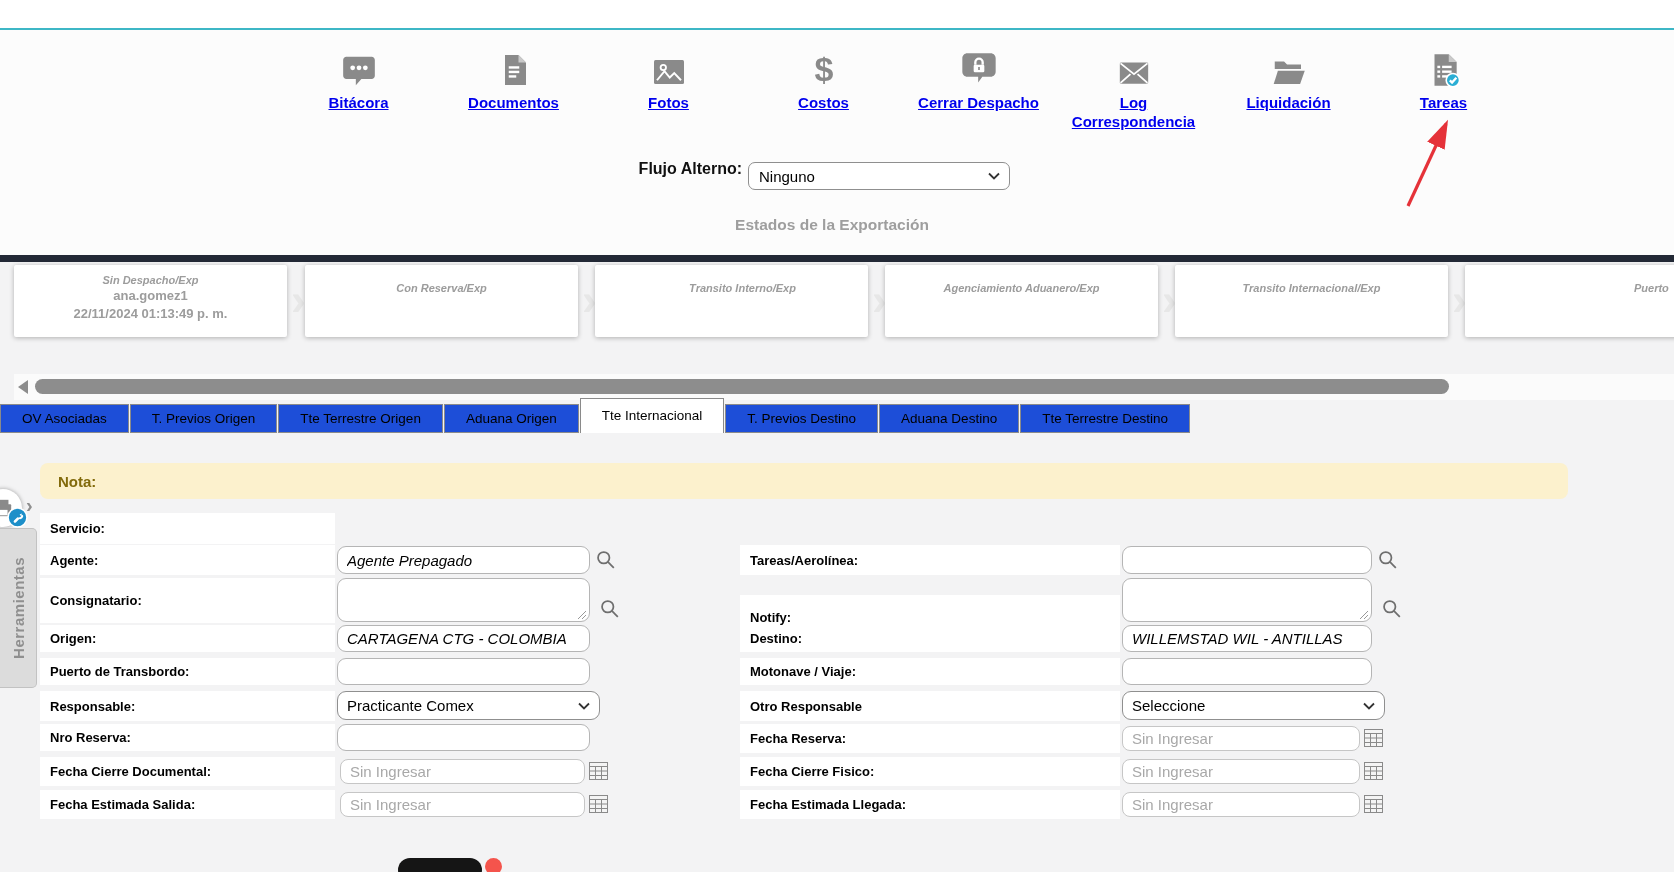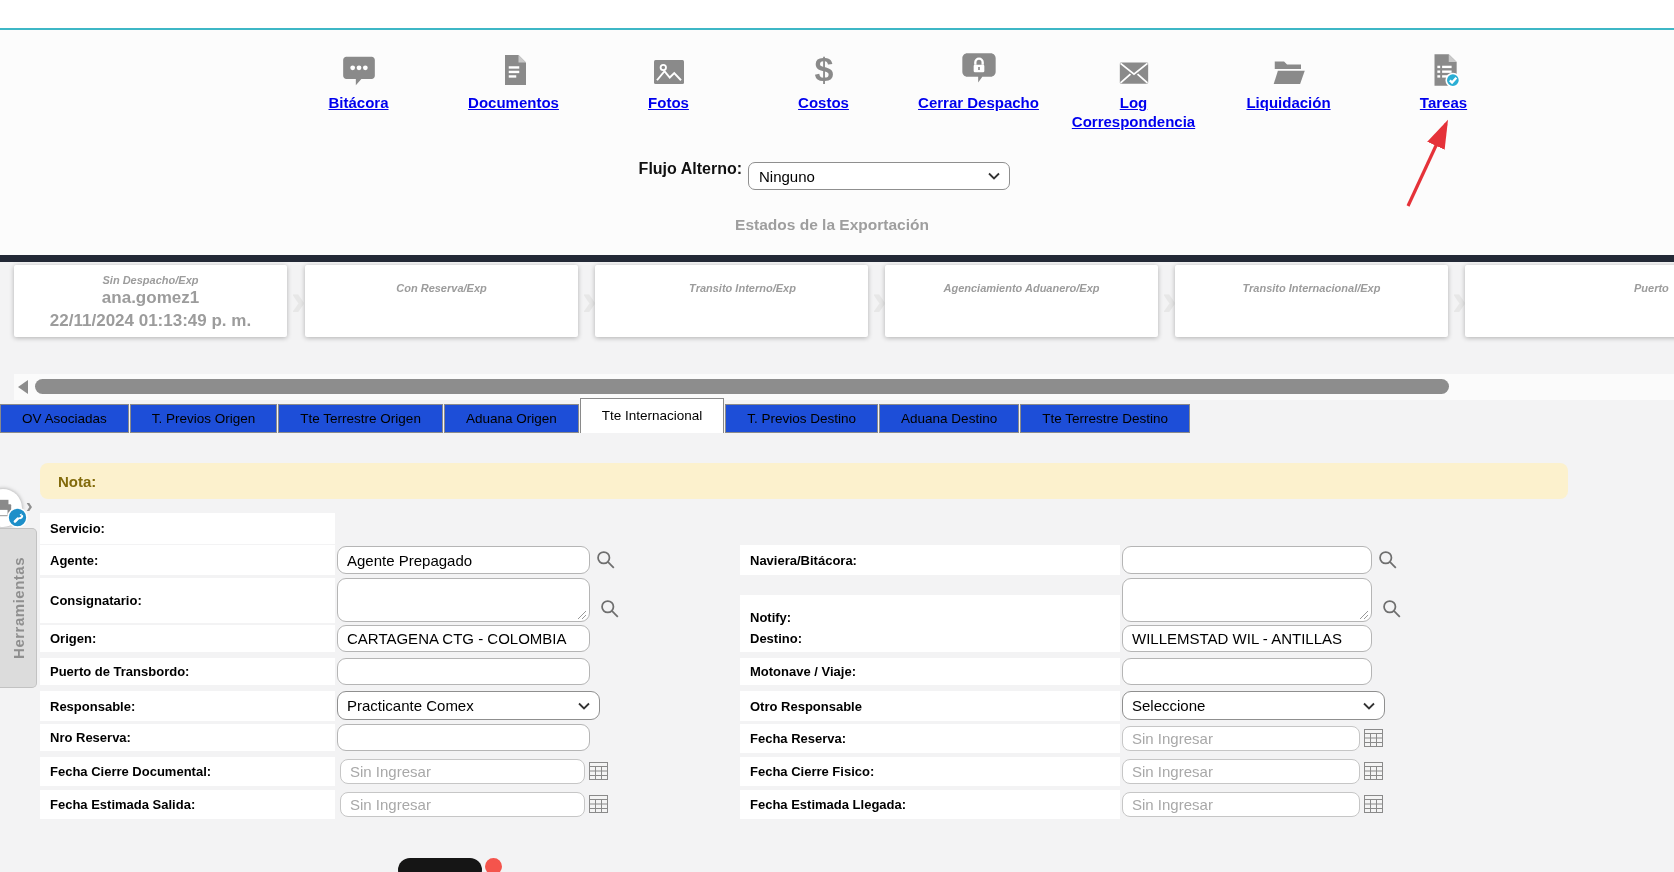--- a/index.html
+++ b/index.html
@@ -20,37 +20,37 @@
   #flow-wrap select{width:100%;height:100%;-webkit-appearance:none;appearance:none;border:1px solid #8f8f8f;border-radius:7px;background:#fff;font-size:15px;padding:0 10px;font-family:inherit;outline:none;}
   .sel-chev{position:absolute;right:10px;top:10px;pointer-events:none;line-height:0;}
   
   #estados-title{position:absolute;top:216px;left:0;width:1664px;text-align:center;color:#9e9e9e;font-weight:bold;font-size:15.5px;}
   #dark-bar{position:absolute;top:255px;left:0;width:100%;height:7px;background:#232936;}
   #lower-band{position:absolute;top:262px;left:0;width:100%;height:610px;background:#f3f3f4;}
   .state-card{position:absolute;top:265px;height:72px;width:273px;background:#fff;border-radius:2px;
     box-shadow:0 1px 5px rgba(0,0,0,0.28);text-align:center;color:#9c9c9c;font-weight:bold;box-sizing:border-box;cursor:pointer;}
   .state-card .t{font-size:11px;margin-top:16px;line-height:1.3;font-style:italic;}
   .state-card.multi .t{margin-top:8px;}
-  .state-card .s{font-size:17px;line-height:1.35;}
+  .state-card .s{font-size:13px;line-height:1.35;}
   .card-chev{position:absolute;top:278px;color:#e7e7e7;font-size:44px;font-weight:bold;line-height:44px;}
   
   #scroll-strip{position:absolute;top:374px;left:14px;width:1660px;height:26px;background:#fbfbfb;}
   .scroll-thumb{position:absolute;left:21px;top:5px;width:1414px;height:15px;background:#8d8d8d;border-radius:8px;cursor:pointer;}
   .scroll-arrow-left{position:absolute;left:4px;top:6px;width:0;height:0;border-top:7px solid transparent;border-bottom:7px solid transparent;border-right:10px solid #8d8d8d;cursor:pointer;}
   
   #tabs{position:absolute;left:0;top:398px;height:35px;display:flex;align-items:flex-end;}
   .tab{height:29px;line-height:27px;background:#1d4ed8;border:1px solid #8a8a8a;padding:0 21px;font-size:13.5px;color:#000;margin-right:1px;box-sizing:border-box;white-space:nowrap;cursor:pointer;}
   .tab.active{height:35px;line-height:33px;background:#fff;border-bottom:none;position:relative;z-index:2;}
   
   #note-banner{position:absolute;left:40px;top:463px;width:1528px;height:36px;background:#fcf1cd;border-radius:8px;
     display:flex;align-items:center;padding-left:18px;box-sizing:border-box;color:#826a0b;font-size:15px;}
   #note-banner .note-prefix{font-weight:bold;}
   
   .f-label{position:absolute;background:#fff;font-weight:bold;font-size:13px;color:#000;display:flex;align-items:center;padding-left:10px;box-sizing:border-box;}
-  .f-input,.f-area{position:absolute;box-sizing:border-box;border:1px solid #b5b5b5;border-radius:9px;background:#fff;font-size:15px;padding:0 9px;color:#000;outline:none;font-family:inherit;}
+  .f-input,.f-area{position:absolute;box-sizing:border-box;border:1px solid #b5b5b5;border-radius:9px;background:#fff;font-size:15px;padding:0 9px;color:#000;outline:none;font-family:inherit;font-style:italic;}
   .f-area{resize:none;padding-top:3px;}
   .f-input::placeholder,.f-area::placeholder{color:#a8a8a8;}
   .f-date{position:absolute;box-sizing:border-box;border:1px solid #c6c6c6;border-radius:8px;background:#fff;font-size:15px;padding:0 9px;color:#000;outline:none;font-family:inherit;}
   .f-date::placeholder{color:#a8a8a8;}
   .f-select{position:absolute;box-sizing:border-box;-webkit-appearance:none;appearance:none;border:1px solid #8f8f8f;border-radius:9px;background:#fff;font-size:15px;padding:0 9px;color:#000;outline:none;font-family:inherit;}
   .icon-btn{position:absolute;cursor:pointer;line-height:0;}
   .ta-corner{position:absolute;pointer-events:none;line-height:0;}
   
   #hm-tab{position:absolute;left:0;top:528px;width:37px;height:160px;background:#dcdcdc;border:1px solid #c2c2c2;border-left:none;border-radius:0 5px 5px 0;display:flex;align-items:center;justify-content:center;cursor:pointer;box-sizing:border-box;}
   #hm-tab .hm-text{writing-mode:vertical-rl;transform:rotate(180deg);font-weight:bold;color:#8f8f8f;font-size:15px;letter-spacing:0.5px;}
@@ -261,21 +261,21 @@
     <div class="f-label" style="left: 40px; top: 790px; width: 295px; height: 29px;">Fecha Estimada Salida:</div>
     <input class="f-date" placeholder="Sin Ingresar" style="left: 340px; top: 792px; width: 245px; height: 25px;">
     <span class="icon-btn" style="left: 589px; top: 795px;"><span><svg width="19" height="18" viewBox="0 0 19 18">
           <rect x="0.5" y="0.5" width="18" height="17" fill="#f4f4f4" stroke="#8a8a8a"></rect>
           <line x1="0.5" y1="4.5" x2="18.5" y2="4.5" stroke="#8a8a8a"></line>
           <line x1="6.5" y1="4.5" x2="6.5" y2="17.5" stroke="#8a8a8a"></line>
           <line x1="12.5" y1="4.5" x2="12.5" y2="17.5" stroke="#8a8a8a"></line>
           <line x1="0.5" y1="9" x2="18.5" y2="9" stroke="#8a8a8a"></line>
           <line x1="0.5" y1="13.5" x2="18.5" y2="13.5" stroke="#8a8a8a"></line>
         </svg></span></span>
-    <div class="f-label" style="left: 740px; top: 545px; width: 380px; height: 30px;">Naviera/Bitácora:</div>
+    <div class="f-label" style="left: 740px; top: 545px; width: 380px; height: 30px;">Tareas/Aerolínea:</div>
     <input class="f-input" style="left: 1122px; top: 546px; width: 250px; height: 28px;">
     <span class="icon-btn" style="left: 1377px; top: 549px;"><span><svg width="21" height="21" viewBox="0 0 24 24" fill="none" stroke="#6e6e6e" stroke-width="2">
           <circle cx="10" cy="10" r="6.5"></circle>
           <path d="M15 15l6.5 6.5"></path>
         </svg></span></span>
     <div class="f-label" style="left: 740px; top: 595px; width: 380px; height: 45px;">Notify:</div>
     <textarea class="f-area" style="left: 1122px; top: 578px; width: 250px; height: 44px;"></textarea>
     <span class="ta-corner" style="left: 1359px; top: 610px;"><svg width="10" height="10">
         <path d="M1 9L9 1M5 9L9 5" stroke="#999" stroke-width="1" fill="none"></path>
       </svg></span>

